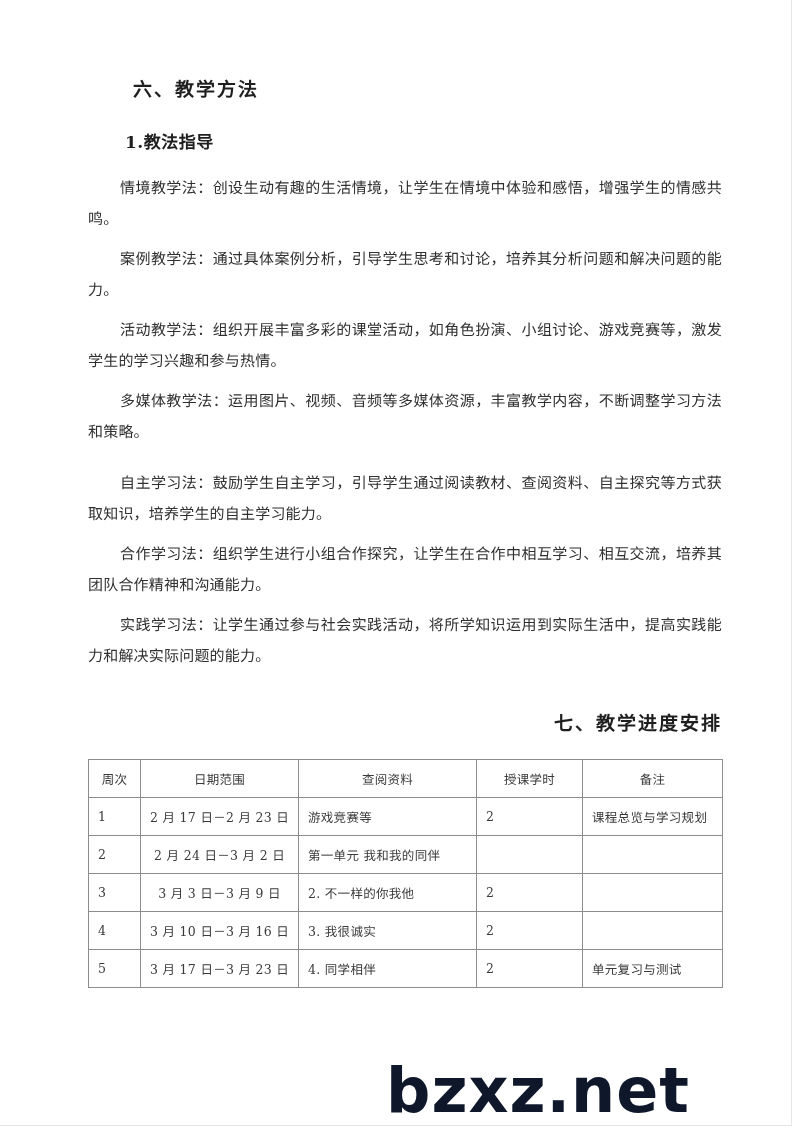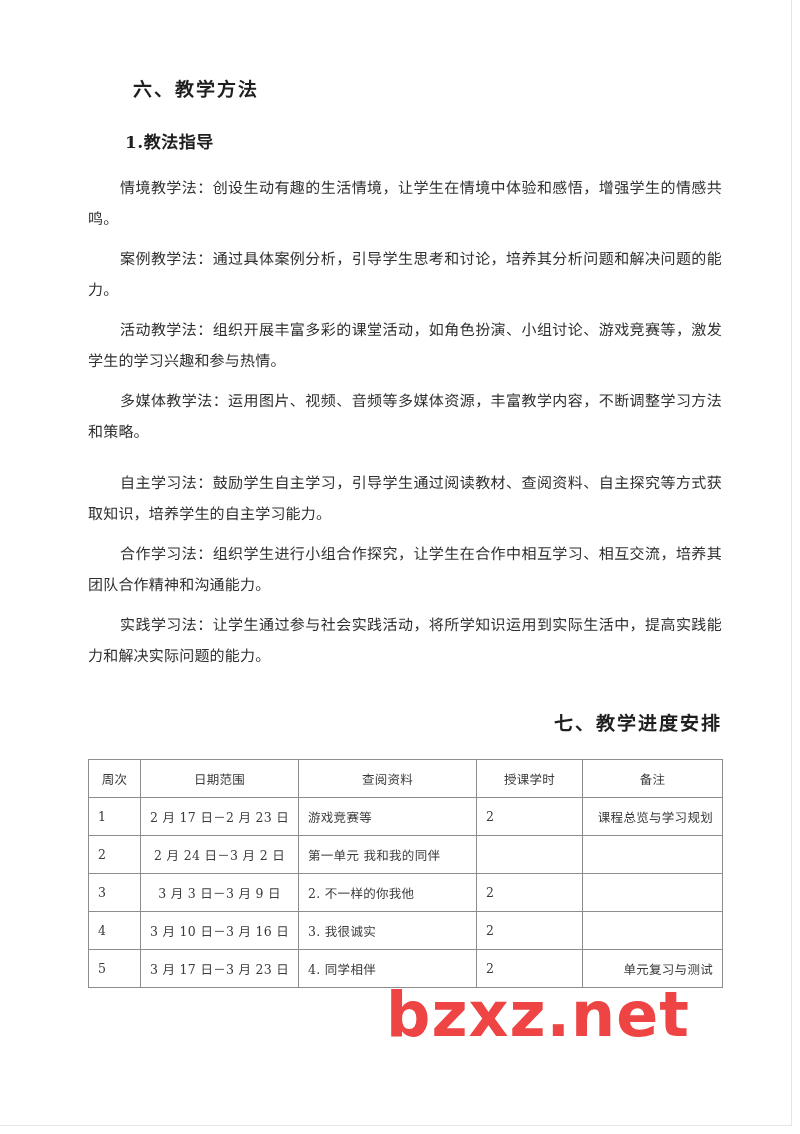--- a/index.html
+++ b/index.html
@@ -101,32 +101,32 @@
     vertical-align: middle;
     letter-spacing: 0.3px;
     white-space: nowrap;
     overflow: hidden;
   }
   table.schedule th { text-align: center; }
   td.col-week    { text-align: left; }
   td.col-date    { text-align: center; }
   td.col-content { text-align: left; }
   td.col-hours   { text-align: left; }
-  td.col-remark  { text-align: right; margin-left: 12px; }
+  td.col-remark  { text-align: left; margin-left: 12px; }
 
   
   .watermark {
     position: absolute;
     left: 386px;
-    top: 984px;
+    top: 1060px;
     font-family: "DejaVu Sans", "Liberation Sans", sans-serif;
     font-size: 62px;
     font-weight: bold;
     letter-spacing: 1px;
-    color: #ef4444;
+    color: #0f172a;
     user-select: none;
     pointer-events: none;
     line-height: 1;
     white-space: nowrap;
   }
 </style>
 </head>
 <body>
 
 <div class="page">

